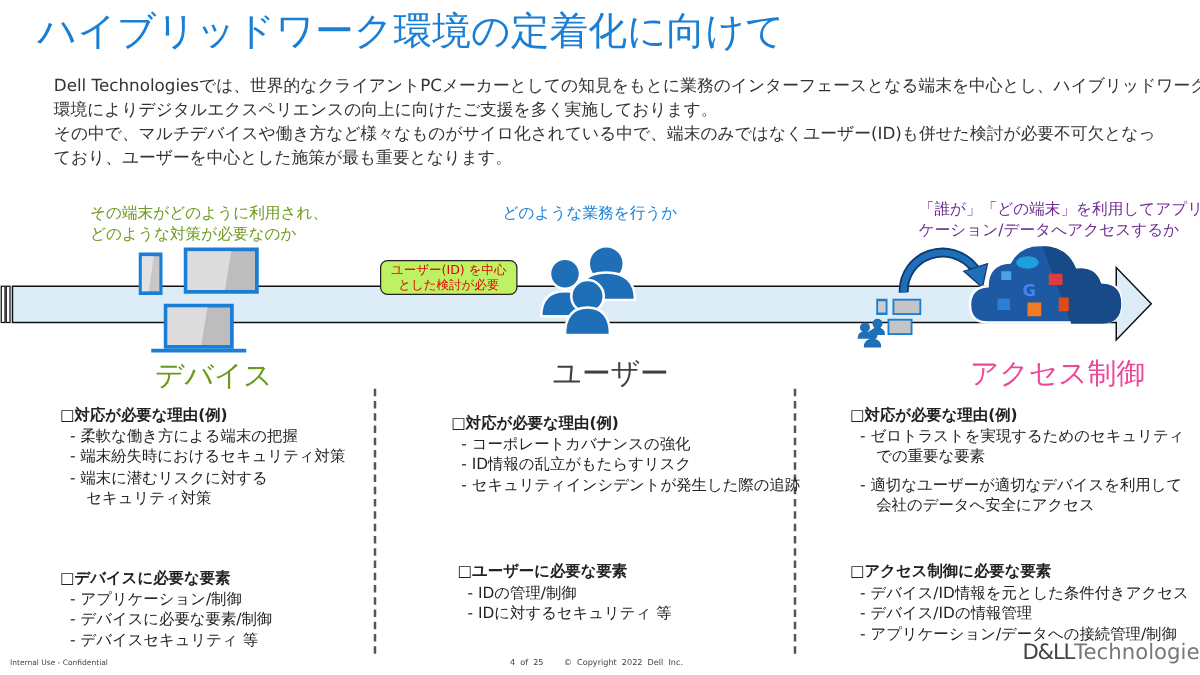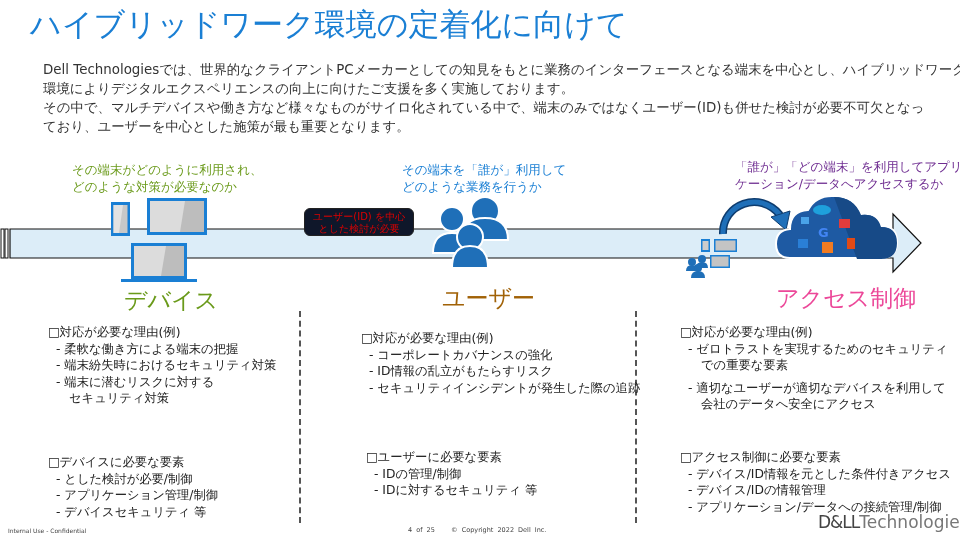--- a/index.html
+++ b/index.html
@@ -11,29 +11,29 @@
   .intro { left: 43px; top: 60px; width: 900px; font-size: 13.4px; line-height: 19px; color: #333; }
   .intro p { margin: 0; white-space: nowrap; }
 
   .cap { font-size: 12.5px; line-height: 17px; white-space: nowrap; }
   .cap-green { left: 72px; top: 161px; color: #6a9a1a; }
   .cap-blue { left: 402px; top: 161px; color: #1a7fd4; }
   .cap-purple { left: 735px; top: 158px; color: #6f2d91; }
 
   .section-label { font-size: 23px; white-space: nowrap; }
   .lbl-device { left: 124px; top: 285px; color: #6a9a1a; }
-  .lbl-user { left: 442px; top: 283px; color: #a16207; }
+  .lbl-user { left: 442px; top: 283px; color: #404040; }
   .lbl-access { left: 776px; top: 283px; color: #ec4899; }
 
-  .callout { left: 304px; top: 208px; width: 110px; height: 28px; background: #0f172a; border: 1.5px solid #222; border-radius: 6px; color: #e00000; font-size: 10px; line-height: 12px; text-align: center; padding-top: 2px; }
+  .callout { left: 304px; top: 208px; width: 110px; height: 28px; background: #bef264; border: 1.5px solid #222; border-radius: 6px; color: #e00000; font-size: 10px; line-height: 12px; text-align: center; padding-top: 2px; }
 
   .divider { width: 0; border-left: 2px dashed #555; top: 311px; height: 212px; }
 
   .block { font-size: 12.3px; line-height: 16.5px; color: #222; white-space: nowrap; }
-  .block .head { margin-left: 0; }
+  .block .head { margin-left: 0; font-weight: bold; }
   .block .item { padding-left: 8px; }
   .block .cont { padding-left: 21px; }
   .block .gap { height: 6px; }
 
   .footer-left { left: 8px; top: 527px; font-size: 6px; color: #444; }
   .footer-mid { left: 408px; top: 526px; font-size: 6.5px; color: #444; word-spacing: 2px; }
   .logo { left: 818px; top: 512px; font-size: 17px; color: #444; white-space: nowrap; }
   .logo b { font-weight: 400; letter-spacing: -1px; }
   .logo span { color: #777; }
 </style>
@@ -117,21 +117,20 @@
     <rect x="822" y="242" width="11" height="11" fill="#f07b22"></rect>
     <rect x="847" y="238" width="8" height="11" fill="#e04a16"></rect>
   </g>
 </svg>
 
 <div class="abs cap cap-green">
   <div>その端末がどのように利用され、</div>
   <div>どのような対策が必要なのか</div>
 </div>
 <div class="abs cap cap-blue">
-  <div>その端末を「誰が」利用して</div>
   <div>どのような業務を行うか</div>
 </div>
 <div class="abs cap cap-purple">
   <div>「誰が」「どの端末」を利用してアプリ</div>
   <div>ケーション/データへアクセスするか</div>
 </div>
 
 <div class="abs callout">
   <div>ユーザー(ID) を中心</div>
   <div>とした検討が必要</div>
@@ -146,22 +145,22 @@
 
 <div class="abs block" style="left:48px;top:324px">
   <div class="head">□対応が必要な理由(例)</div>
   <div class="item">- 柔軟な働き方による端末の把握</div>
   <div class="item">- 端末紛失時におけるセキュリティ対策</div>
   <div class="item">- 端末に潜むリスクに対する</div>
   <div class="cont">セキュリティ対策</div>
 </div>
 <div class="abs block" style="left:48px;top:454px">
   <div class="head">□デバイスに必要な要素</div>
-  <div class="item">- とした検討が必要/制御</div>
-  <div class="item">- アプリケーション管理/制御</div>
+  <div class="item">- アプリケーション/制御</div>
+  <div class="item">- デバイスに必要な要素/制御</div>
   <div class="item">- デバイスセキュリティ 等</div>
 </div>
 
 <div class="abs block" style="left:361px;top:330px">
   <div class="head">□対応が必要な理由(例)</div>
   <div class="item">- コーポレートカバナンスの強化</div>
   <div class="item">- ID情報の乱立がもたらすリスク</div>
   <div class="item">- セキュリティインシデントが発生した際の追跡</div>
 </div>
 <div class="abs block" style="left:366px;top:449px">

